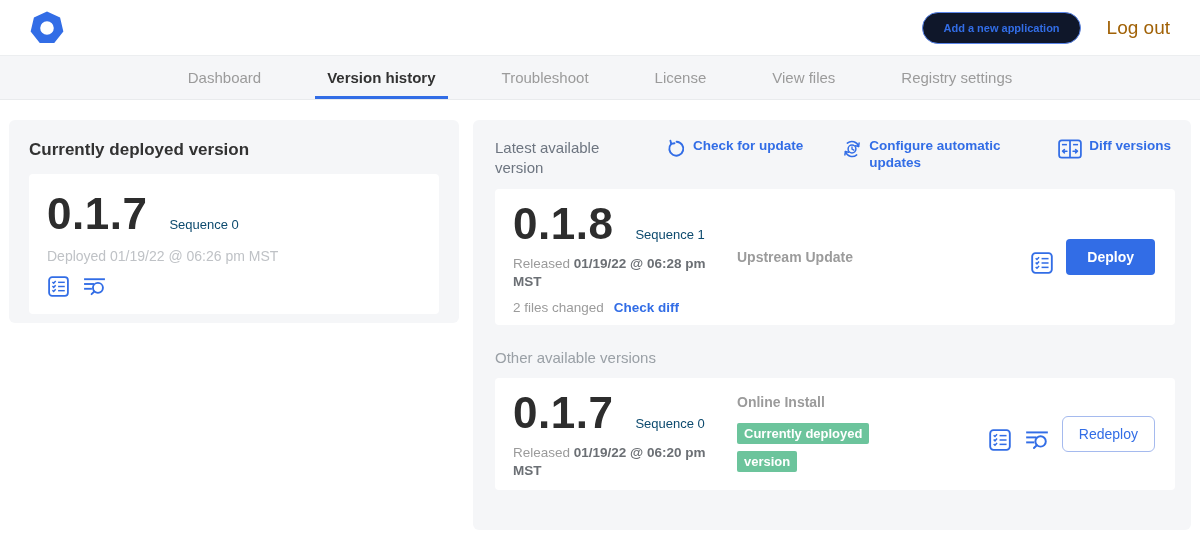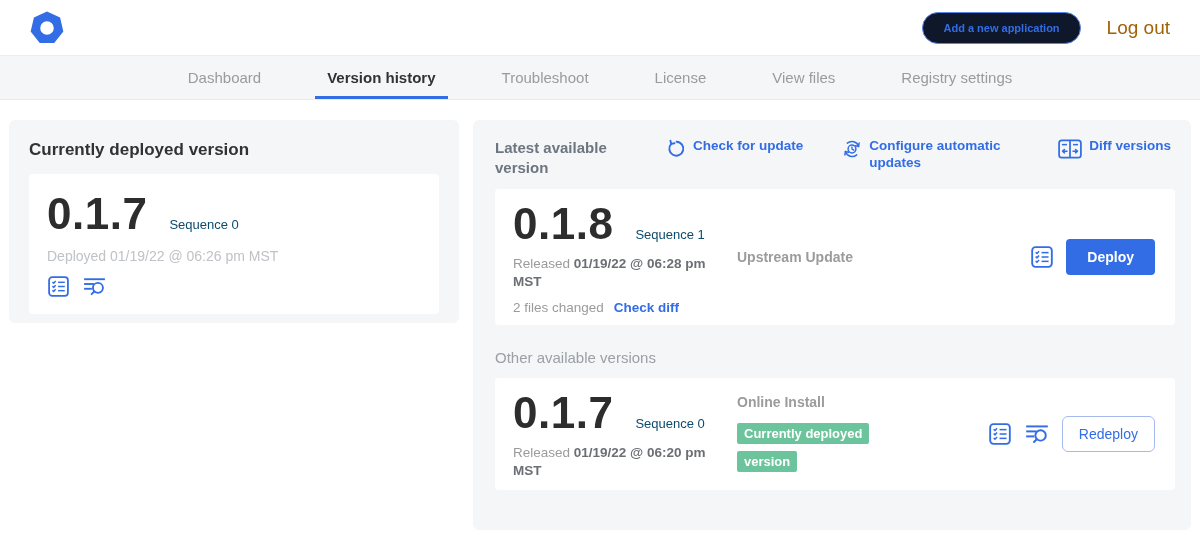--- a/index.html
+++ b/index.html
@@ -46,21 +46,21 @@
   .version-row { display:flex; align-items:baseline; }
   .version-number { font-size:44px; font-weight:700; color:#2d2d2d; letter-spacing:.5px; }
   .sequence { font-size:13px; color:#0c4a6e; margin-left:22px; }
   .deployed-date { margin-top:9px; font-size:14px; color:#bfc2c6; }
   .icon-row { margin-top:11px; display:flex; align-items:center; gap:12px; color:#326de6; }
   .icon-btn { display:inline-flex; cursor:pointer; color:#326de6; }
 
   
   .avail-header { display:flex; align-items:flex-start; justify-content:space-between;
     padding-right:4px; }
-  .avail-title { width:132px; font-size:15px; line-height:1.3; color:#6d7580;font-weight:bold; }
+  .avail-title { width:132px; font-size:15px; line-height:1.3; color:#6d7580; }
   .header-action { display:flex; align-items:flex-start; gap:7px; color:#326de6;
     font-size:13.5px; font-weight:600; line-height:1.25; cursor:pointer; }
   .header-action svg { flex:none; margin-top:1px; }
   .action-label { max-width:128px; }
   .action-label.wide { max-width:150px; }
   .action-label.nowrap { max-width:none; white-space:nowrap; }
 
   
   .version-card { display:flex; align-items:center; padding:14px 18px; }
   .card-latest { margin-top:12px; height:136px; }
@@ -69,21 +69,21 @@
   .released-line { margin-top:6px; font-size:13.5px; line-height:1.35; color:#9b9b9b; }
   .released-date { font-weight:700; color:#6b6f74; }
   .files-line { margin-top:9px; font-size:13.5px; color:#9b9b9b; }
   .view-diff { color:#326de6; font-weight:600; margin-left:10px; cursor:pointer; }
   .vc-source { flex:1; padding-left:6px; }
   .source-label { font-size:14px; font-weight:600; color:#9b9b9b; }
   .badge-wrap { margin-top:8px; width:158px; line-height:1.75; }
   .deployed-badge { display:inline; background:#6cc49c; color:#fff; font-size:13px;
     font-weight:600; padding:3px 7px; border-radius:2px;
     -webkit-box-decoration-break:clone; box-decoration-break:clone; }
-  .vc-actions { flex:none; display:flex; align-items:center; gap:12px; padding-right:2px; }
+  .vc-actions { flex:none; display:flex; align-items:flex-end; gap:12px; padding-right:2px; }
   .deploy-btn { background:#326de6; color:#fff; border:none; font-weight:700;
     font-size:14px; padding:10px 21px; border-radius:4px; cursor:pointer;
     font-family:inherit; }
   .redeploy-btn { background:#fff; color:#326de6; border:1px solid #a5baee;
     font-weight:400; font-size:14px; padding:9px 16px; border-radius:6px;
     cursor:pointer; font-family:inherit; }
 
   .other-title { margin-top:24px; font-size:15px; color:#9aa0a6; }
 
   svg { display:block; }

